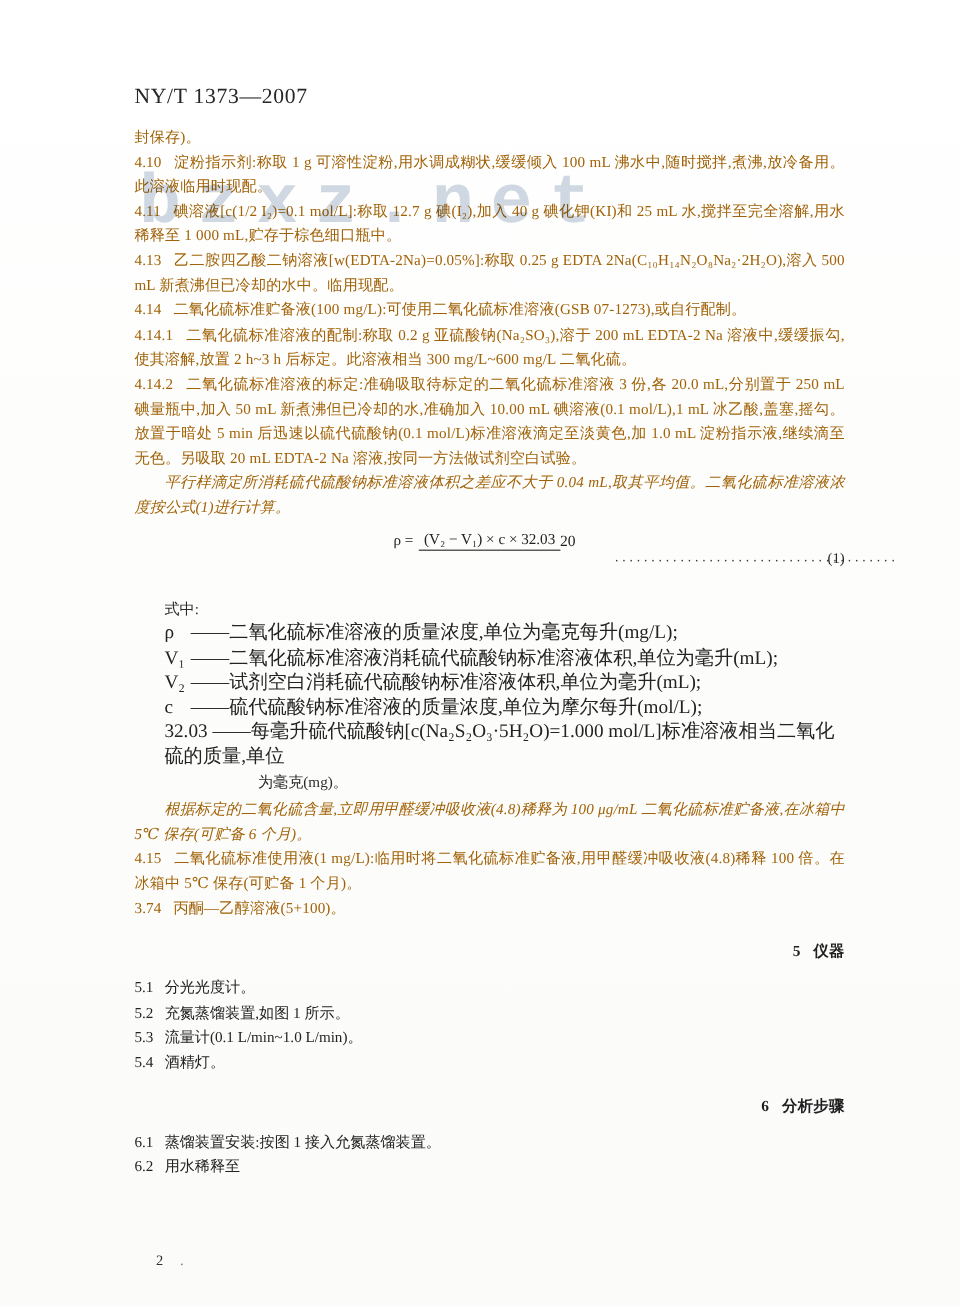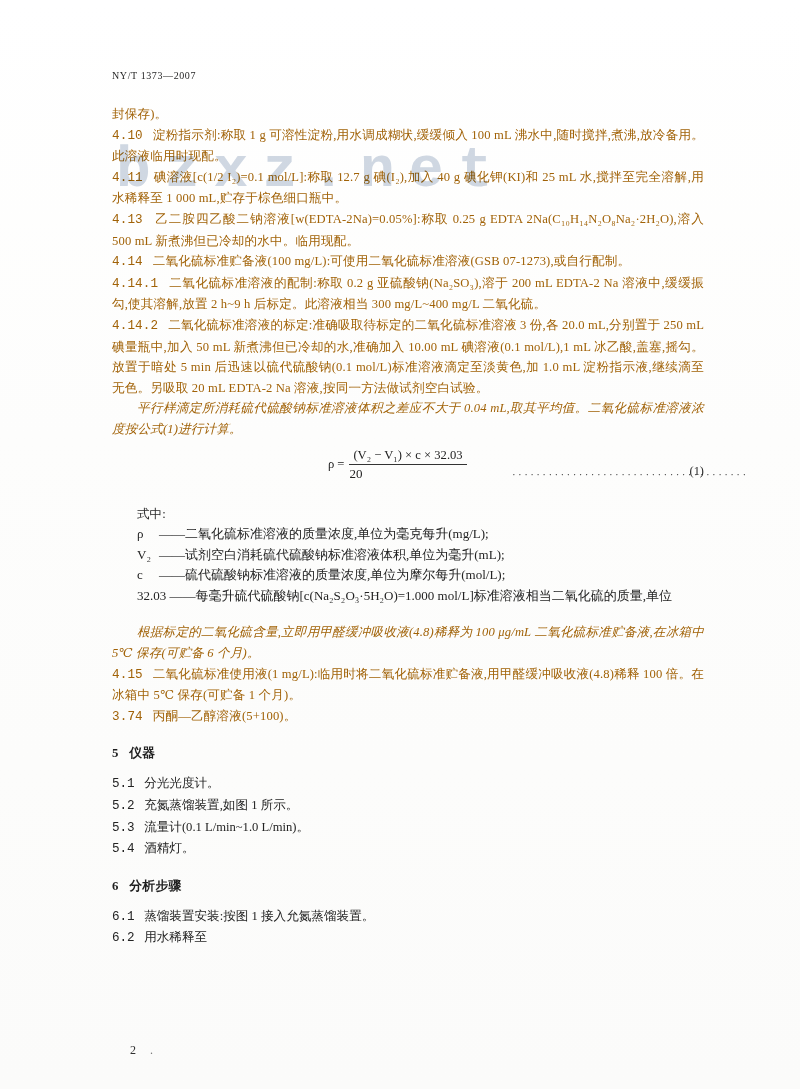--- a/index.html
+++ b/index.html
@@ -27,21 +27,21 @@
   .content {
     position: absolute;
     left: 0; top: 0;
     width: 800px;
     height: 1089px;
   }
   .header {
     position: absolute;
     left: 112px;
     top: 70px;
-    font-size: 10px;
+    font-size: 18px;
     letter-spacing: 0.6px;
     color: #262626;
     font-family: "Liberation Serif", serif;
     white-space: nowrap;
   }
   .body-area {
     position: absolute;
     left: 112px;
     top: 104px;
     width: 592px;
@@ -58,29 +58,30 @@
   p.para.cont {
     text-indent: 0;
   }
   p.para.ind {
     text-indent: 25px;
     font-style: italic;
   }
   .gap-m { height: 9px; }
   .gap-l { height: 16px; }
   .num {
-    font-family: Liberation Mono, monospace;
+    font-family: Liberation Serif, serif;
   }
   
   .heading {
     font-size: 12.8px;
     line-height: 21px;
     font-weight: bold;
     color: #1f1f1f;
     letter-spacing: 0.3px;
+    text-align: right;
   }
   .subline {
     font-size: 12.6px;
     line-height: 20.6px;
     color: #232323;
   }
   
   .formula-row {
     position: relative;
     height: 46px;
@@ -92,22 +93,22 @@
     left: 216px;
     top: 2px;
     font-size: 12.6px;
     white-space: nowrap;
     display: flex;
     align-items: center;
     color: #222;
   }
   .frac {
     display: inline-flex;
-    flex-direction: column;
-    align-items: flex-start;
+    flex-direction: row;
+    align-items: flex-end;
     vertical-align: middle;
     margin: 0 2px;
   }
   .frac .numerator {
     padding: 0 4px 1px 4px;
     border-bottom: 1px solid #333;
     font-size: 12.6px;
     white-space: nowrap;
   }
   .frac .denominator {
@@ -136,21 +137,21 @@
   .wherelist {
     margin-top: 2px;
   }
   .where-label {
     font-size: 12.6px;
     line-height: 20.6px;
     padding-left: 25px;
     margin-top: 12px;
   }
   .where-item {
-    font-size: 13px;
+    font-size: 16px;
     line-height: 20.6px;
     padding-left: 25px;
     text-indent: 0;
     color: #232323;
   }
   .where-item .sym {
     display: inline-block;
     min-width: 22px;
   }
   .where-item.last {
@@ -216,21 +217,21 @@
 
       <p class="para">
         <span class="num">4.13</span>&nbsp;&nbsp;&nbsp;<span>乙二胺四乙酸二钠溶液[w(EDTA-2Na)=0.05%]:称取 0.25 g EDTA 2Na(C₁₀H₁₄N₂O₈Na₂·2H₂O),溶入 500 mL 新煮沸但已冷却的水中。临用现配。</span>
       </p>
 
       <p class="para">
         <span class="num">4.14</span>&nbsp;&nbsp;&nbsp;<span>二氧化硫标准贮备液(100 mg/L):可使用二氧化硫标准溶液(GSB 07-1273),或自行配制。</span>
       </p>
 
       <p class="para">
-        <span class="num">4.14.1</span>&nbsp;&nbsp;&nbsp;<span>二氧化硫标准溶液的配制:称取 0.2 g 亚硫酸钠(Na₂SO₃),溶于 200 mL EDTA-2 Na 溶液中,缓缓振勾,使其溶解,放置 2 h~9 h 后标定。此溶液相当 300 mg/L~400 mg/L 二氧化硫。</span>
+        <span class="num">4.14.1</span>&nbsp;&nbsp;&nbsp;<span>二氧化硫标准溶液的配制:称取 0.2 g 亚硫酸钠(Na₂SO₃),溶于 200 mL EDTA-2 Na 溶液中,缓缓振勾,使其溶解,放置 2 h~3 h 后标定。此溶液相当 300 mg/L~600 mg/L 二氧化硫。</span>
       </p>
 
       <p class="para">
         <span class="num">4.14.2</span>&nbsp;&nbsp;&nbsp;<span>二氧化硫标准溶液的标定:准确吸取待标定的二氧化硫标准溶液 3 份,各 20.0 mL,分别置于 250 mL 碘量瓶中,加入 50 mL 新煮沸但已冷却的水,准确加入 10.00 mL 碘溶液(0.1 mol/L),1 mL 冰乙酸,盖塞,摇勾。放置于暗处 5 min 后迅速以硫代硫酸钠(0.1 mol/L)标准溶液滴定至淡黄色,加 1.0 mL 淀粉指示液,继续滴至无色。另吸取 20 mL EDTA-2 Na 溶液,按同一方法做试剂空白试验。</span>
       </p>
 
       <p class="para ind">平行样滴定所消耗硫代硫酸钠标准溶液体积之差应不大于 0.04 mL,取其平均值。二氧化硫标准溶液浓度按公式(1)进行计算。</p>
 
       <div class="formula-row">
         <div class="formula">
@@ -245,35 +246,39 @@
         <div class="eqnum">(1)</div>
       </div>
 
       <div class="wherelist">
         <div class="where-label">式中:</div>
 
         <div class="where-item">
           <span class="sym">ρ</span><span>——</span><span>二氧化硫标准溶液的质量浓度,单位为毫克每升(mg/L);</span>
         </div>
 
+        <div class="where-item">
+          <span class="sym">V₁</span><span>——</span><span>二氧化硫标准溶液消耗硫代硫酸钠标准溶液体积,单位为毫升(mL);</span>
+        </div>
 
         <div class="where-item">
           <span class="sym">V₂</span><span>——</span><span>试剂空白消耗硫代硫酸钠标准溶液体积,单位为毫升(mL);</span>
         </div>
 
         <div class="where-item">
           <span class="sym">c</span><span>——</span><span>硫代硫酸钠标准溶液的质量浓度,单位为摩尔每升(mol/L);</span>
         </div>
 
         <div class="where-item last">
           <span>32.03</span>&nbsp;<span>——</span><span>每毫升硫代硫酸钠[c(Na₂S₂O₃·5H₂O)=1.000 mol/L]标准溶液相当二氧化硫的质量,单位</span>
         </div>
-      </div>
-
-      <p class="para ind" style="margin-top:16px;">根据标定的二氧化硫含量,立即用甲醛缓冲吸收液(4.8)稀释为 100 μg/mL 二氧化硫标准贮备液,在冰箱中 5℃ 保存(可贮备 6 个月)。</p>
+        <div class="where-cont">为毫克(mg)。</div>
+      </div>
+
+      <p class="para ind" style="margin-top:2px;">根据标定的二氧化硫含量,立即用甲醛缓冲吸收液(4.8)稀释为 100 μg/mL 二氧化硫标准贮备液,在冰箱中 5℃ 保存(可贮备 6 个月)。</p>
 
       <p class="para">
         <span class="num">4.15</span>&nbsp;&nbsp;&nbsp;<span>二氧化硫标准使用液(1 mg/L):临用时将二氧化硫标准贮备液,用甲醛缓冲吸收液(4.8)稀释 100 倍。在冰箱中 5℃ 保存(可贮备 1 个月)。</span>
       </p>
 
       <p class="para">
         <span class="num">3.74</span>&nbsp;&nbsp;&nbsp;<span>丙酮—乙醇溶液(5+100)。</span>
       </p>
 
       <div class="gap-l"></div>

